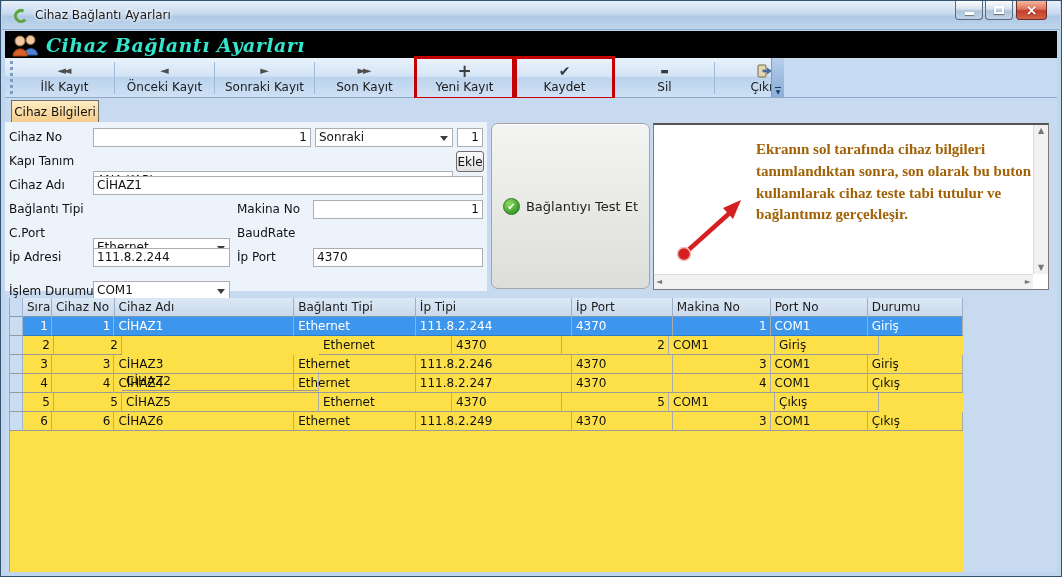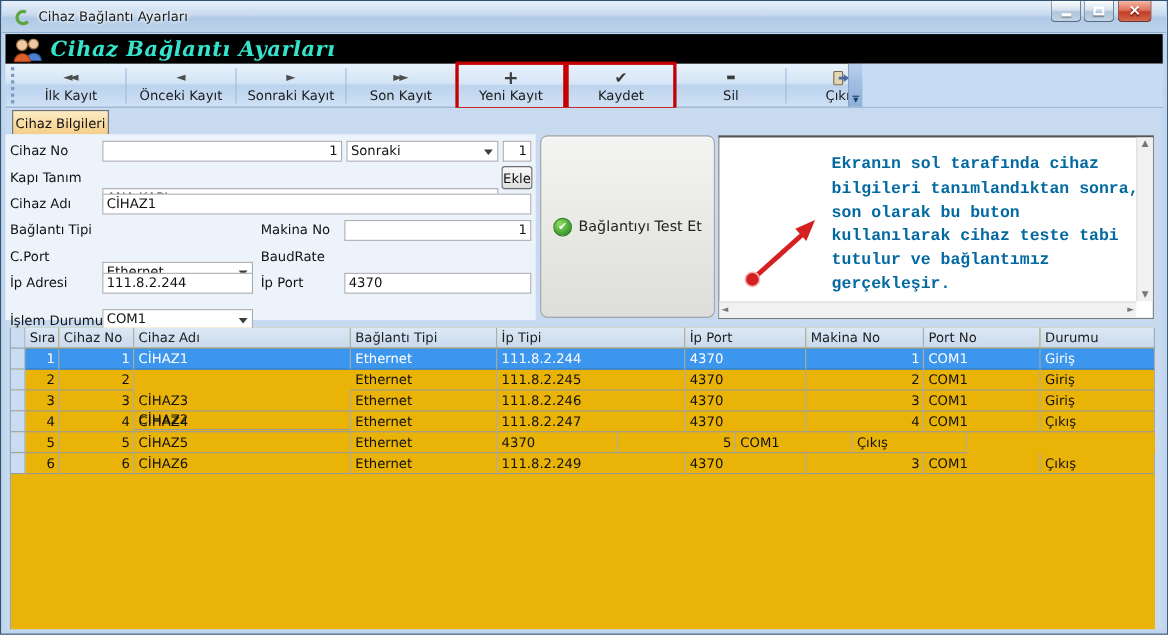--- a/index.html
+++ b/index.html
@@ -77,33 +77,33 @@
     background:linear-gradient(#F4F4F2,#E9E9E6 48%,#DDDDD9);box-shadow:inset 0 1px 0 #fff;
     display:flex;align-items:center;justify-content:center;gap:6px;cursor:default;}
   .test-check{width:17px;height:17px;border-radius:50%;
     background:radial-gradient(circle at 35% 30%,#8FDB5F,#3E9E2E 70%,#2E7E22);
     border:1px solid #2E7E22;color:#fff;font-size:10px;line-height:16px;text-align:center;}
   .test-label{font-size:13px;color:#222;}
 
   .note-panel{left:648px;top:25px;width:396px;height:167px;background:#fff;
     border:1px solid #7A7A7A;border-top:2px solid #555;}
   .note-text{position:absolute;left:102px;top:14px;width:288px;
-    font-family:Liberation Mono, monospace;font-weight:bold;font-size:15px;
-    line-height:1.45;color:#0369a1;}
+    font-family:Liberation Serif, serif;font-weight:bold;font-size:15px;
+    line-height:1.45;color:#a16207;}
   .vscroll{position:absolute;top:0;right:0;bottom:15px;width:15px;background:#F1F1F1;
     border-left:1px solid #DCDCDC;display:flex;flex-direction:column;justify-content:space-between;
     align-items:center;padding:2px 0;}
   .hscroll{position:absolute;left:0;right:15px;bottom:0;height:15px;background:#F1F1F1;
     border-top:1px solid #DCDCDC;display:flex;justify-content:space-between;align-items:center;padding:0 2px;}
   .sarr{font-size:8px;color:#777;line-height:8px;}
 
   .arrow-svg{left:656px;top:88px;width:100px;height:85px;pointer-events:none;}
 
   
-  .grid{left:4px;top:200px;width:1041px;bottom:0;background:#eab308;border-left:1px solid #8EA8C8;}
+  .grid{left:4px;top:200px;width:954px;bottom:0;background:#fde047;border-left:1px solid #8EA8C8;}
   .grow{display:flex;height:19px;}
   .gcell{height:19px;border-right:1px solid #ACACAC;border-bottom:1px solid #9A9A9A;
     padding:0 4px;line-height:18px;overflow:hidden;white-space:nowrap;}
   .gcell.r{text-align:right;padding-right:3px;}
   .ghead .gcell{background:linear-gradient(#DCE8F5,#C9D9EC);border-right:1px solid #9AB0C8;
     border-bottom:1px solid #8098B0;color:#1C1C1C;}
   .grh{width:13px;min-width:13px;background:#C9DCF2;border-right:1px solid #9FB6D2;
     border-bottom:1px solid #9A9A9A;}
   .ghead .grh{background:#C9DCF2;border-bottom:1px solid #8098B0;}
   .grow.sel .gcell{background:#3D96EE;color:#fff;border-bottom-color:#2E7BC8;}
@@ -292,21 +292,20 @@
             <div class="gcell r" style="width: 107px;">1</div>
             <div class="gcell" style="width: 106px;">COM1</div>
             <div class="gcell" style="width: 104px;">Giriş</div>
           </div>
           <div class="grow">
             <div class="grh"></div>
             <div class="gcell r" style="width: 31px;">2</div>
             <div class="gcell r" style="width: 68px;">2</div>
             <div class="gcell" style="width: 197px; margin-top: 36px;">CİHAZ2</div>
             <div class="gcell" style="width: 133px;">Ethernet</div>
-            <div class="gcell" style="width: 171px;">111.8.2.245</div>
             <div class="gcell" style="width: 110px;">4370</div>
             <div class="gcell r" style="width: 107px;">2</div>
             <div class="gcell" style="width: 106px;">COM1</div>
             <div class="gcell" style="width: 104px;">Giriş</div>
           </div>
           <div class="grow">
             <div class="grh"></div>
             <div class="gcell r" style="width: 31px;">3</div>
             <div class="gcell r" style="width: 68px;">3</div>
             <div class="gcell" style="width: 197px;">CİHAZ3</div>

